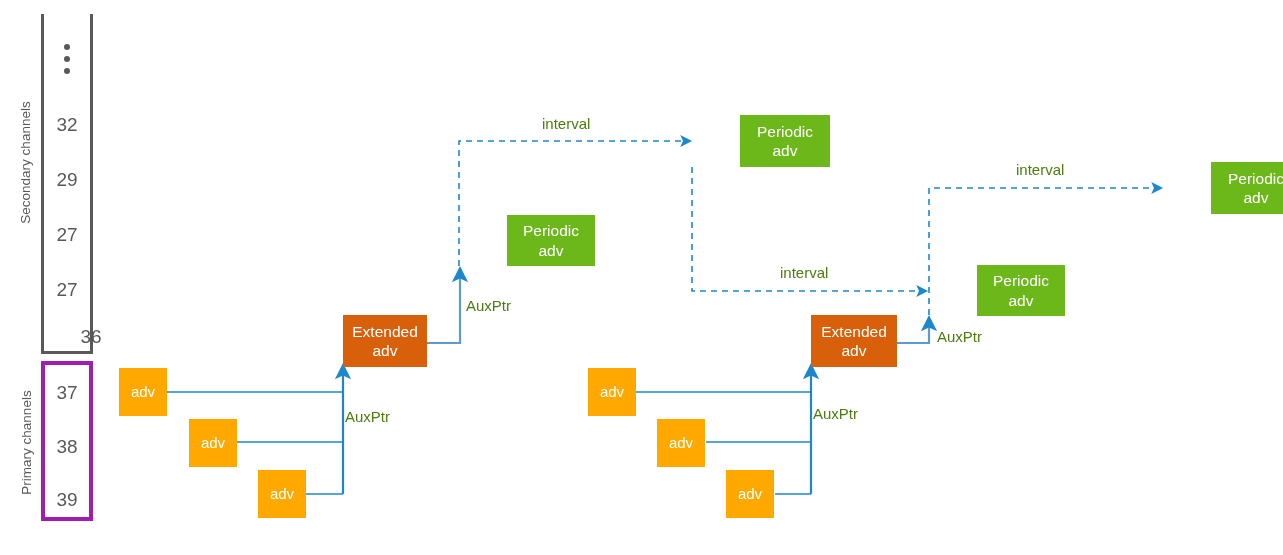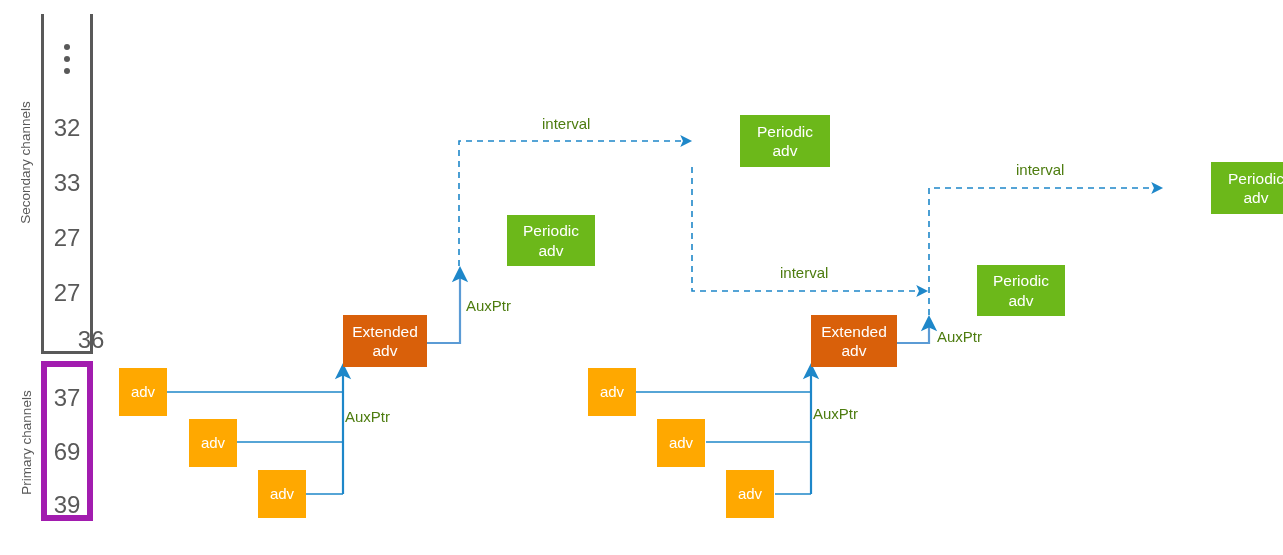--- a/index.html
+++ b/index.html
@@ -31,25 +31,25 @@
     position: absolute;
     box-sizing: border-box;
   }
   .rail.secondary {
     border-left: 3px solid #595959;
     border-right: 3px solid #595959;
     border-bottom: 3px solid #595959;
     border-top: none;
   }
   .rail.primary {
-    border: 6px solid #a21caf;
+    border: 4px solid #a21caf;
   }
   .rail-num {
     position: absolute;
-    font-size: 24px;
+    font-size: 19px;
     color: #595959;
     text-align: center;
     width: 100%;
     left: 0;
   }
   .rail-dots {
     position: absolute;
     left: 0;
     width: 100%;
     text-align: center;
@@ -113,30 +113,30 @@
 
 <div id="canvas">
 
   <div class="rail secondary" style="left:41px; top:14px; width:52px; height:340px;">
     <div class="rail-dots" style="top:24px;">
       <i></i>
         <i></i>
         <i></i>
     </div>
     <div class="rail-num" style="top:100px;">32</div>
-    <div class="rail-num" style="top:155px;">33</div>
+    <div class="rail-num" style="top:155px;">29</div>
     <div class="rail-num" style="top:210px;">27</div>
     <div class="rail-num" style="top:265px;">27</div>
     <div class="rail-num" style="top:312px;padding-left:24px;">36</div>
   </div>
   <div class="rail-caption secondary-cap">Secondary channels</div>
 
   <div class="rail primary" style="left:41px; top:361px; width:52px; height:160px;">
     <div class="rail-num" style="top:17px;">37</div>
-    <div class="rail-num" style="top:71px;">69</div>
+    <div class="rail-num" style="top:71px;">38</div>
     <div class="rail-num" style="top:124px;">39</div>
   </div>
   <div class="rail-caption primary-cap">Primary channels</div>
 
   <svg class="layer" viewBox="0 0 1283 555" xmlns="http://www.w3.org/2000/svg">
     <defs>
       <marker id="arrowSolid" markerWidth="9" markerHeight="9" refX="4.4" refY="4.5" orient="auto" markerUnits="strokeWidth">
         <path d="M0.6,0.8 L8,4.5 L0.6,8.2 L2.3,4.5 Z" fill="#1E87C9"></path>
       </marker>
       <marker id="arrowAux" markerWidth="9" markerHeight="9" refX="4.4" refY="4.5" orient="auto" markerUnits="strokeWidth">

